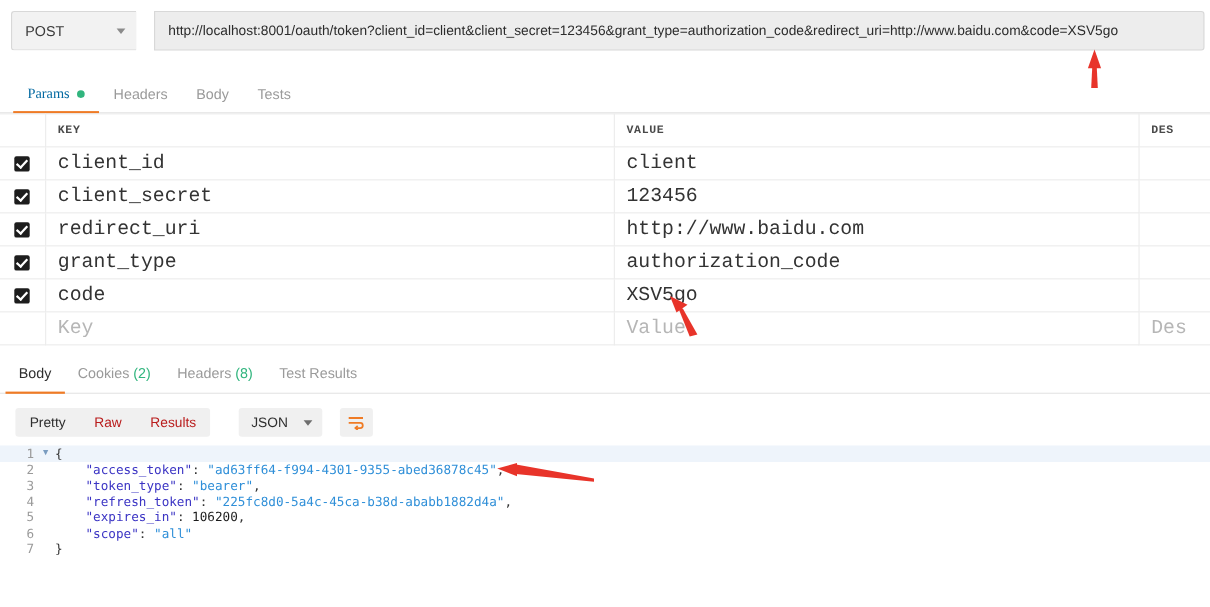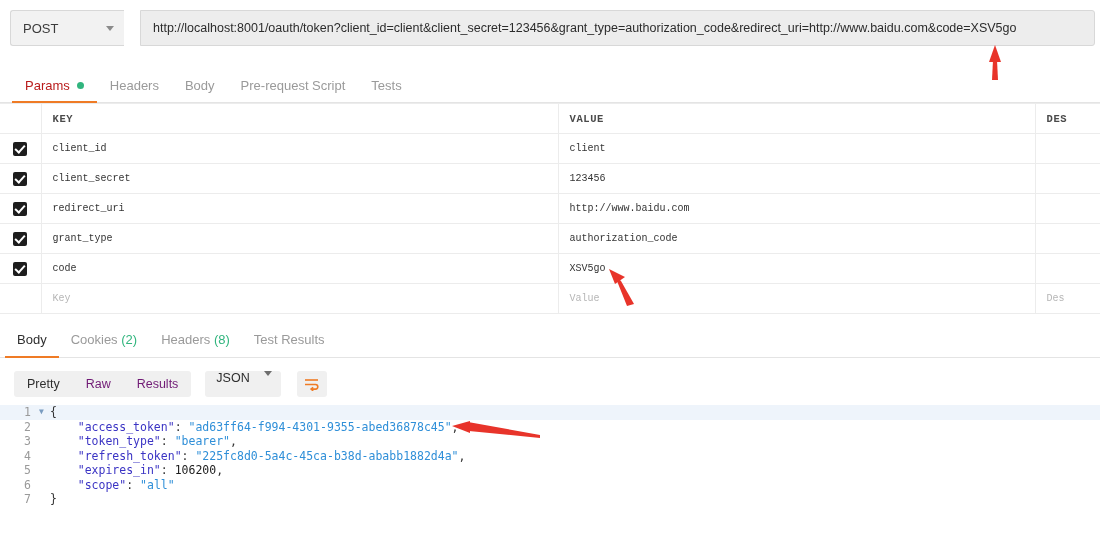--- a/index.html
+++ b/index.html
@@ -67,21 +67,21 @@
   }
   .req-tab {
     font-size: 13px;
     color: #9a9a9a;
     padding: 0 13px 9px 13px;
     cursor: pointer;
     display: flex; align-items: center;
     position: relative;
     white-space: nowrap;
   }
-  .req-tab.active { color: #b91c1c; }
+  .req-tab.active { color: #0369a1; font-family: Liberation Serif, serif; }
   .req-tab.active::after {
     content: ""; position: absolute;
     left: 0; right: 0; bottom: -1px;
     height: 2px; background: #ef7b25;
   }
   .dot {
     width: 7px; height: 7px;
     border-radius: 50%;
     background: #31b57e;
     margin-left: 7px;
@@ -112,21 +112,21 @@
     color: #4a4a4a;
     text-align: left;
     padding-left: 11px;
   }
   .c-check { width: 41px; }
   .c-key   { width: 517px; }
   .c-val   { width: 477px; }
   .c-desc  { width: 65px; }
   .cell-txt {
     padding-left: 11px;
-    font-size: 10px;
+    font-size: 18px;
     color: #333333;
     white-space: nowrap;
     overflow: hidden;
   }
   .cell-txt.ph { color: #b6b6b6; }
   .chk-wrap {
     display: flex; align-items: center; justify-content: center;
     height: 100%;
   }
   .chk {
@@ -179,34 +179,34 @@
     gap: 6px;
   }
   .seg {
     display: flex; align-items: center;
     background: #f0f0f0;
     border-radius: 3px;
     height: 26px;
   }
   .seg-item {
     font-size: 12.5px;
-    color: #701a75;
+    color: #b91c1c;
     padding: 0 13px;
     line-height: 26px;
     cursor: pointer;
     white-space: nowrap;
   }
   .seg-item.active { color: #2e2e2e; }
   .json-sel {
-    display: flex; align-items: flex-start;
+    display: flex; align-items: center;
     background: #f0f0f0;
     border-radius: 3px;
     height: 26px;
     padding: 0 9px 0 11px;
-    margin-left: 8px;
+    margin-left: 20px;
     cursor: pointer;
     font-size: 12.5px;
     color: #2e2e2e;
   }
   .json-sel .caret {
     border-top-color: #6e6e6e;
     margin-left: 14px;
   }
   .wrap-btn {
     display: flex; align-items: center; justify-content: center;
@@ -279,23 +279,20 @@
   <div class="req-tabs">
     <div class="req-tab active">
       <span>Params</span>
       <span class="dot"></span>
     </div>
     <div class="req-tab">
       <span>Headers</span>
     </div>
     <div class="req-tab">
       <span>Body</span>
-    </div>
-    <div class="req-tab">
-      <span>Pre-request Script</span>
     </div>
     <div class="req-tab">
       <span>Tests</span>
     </div>
   </div>
 
   <table class="table">
     <colgroup>
       <col class="c-check">
         <col class="c-key">

